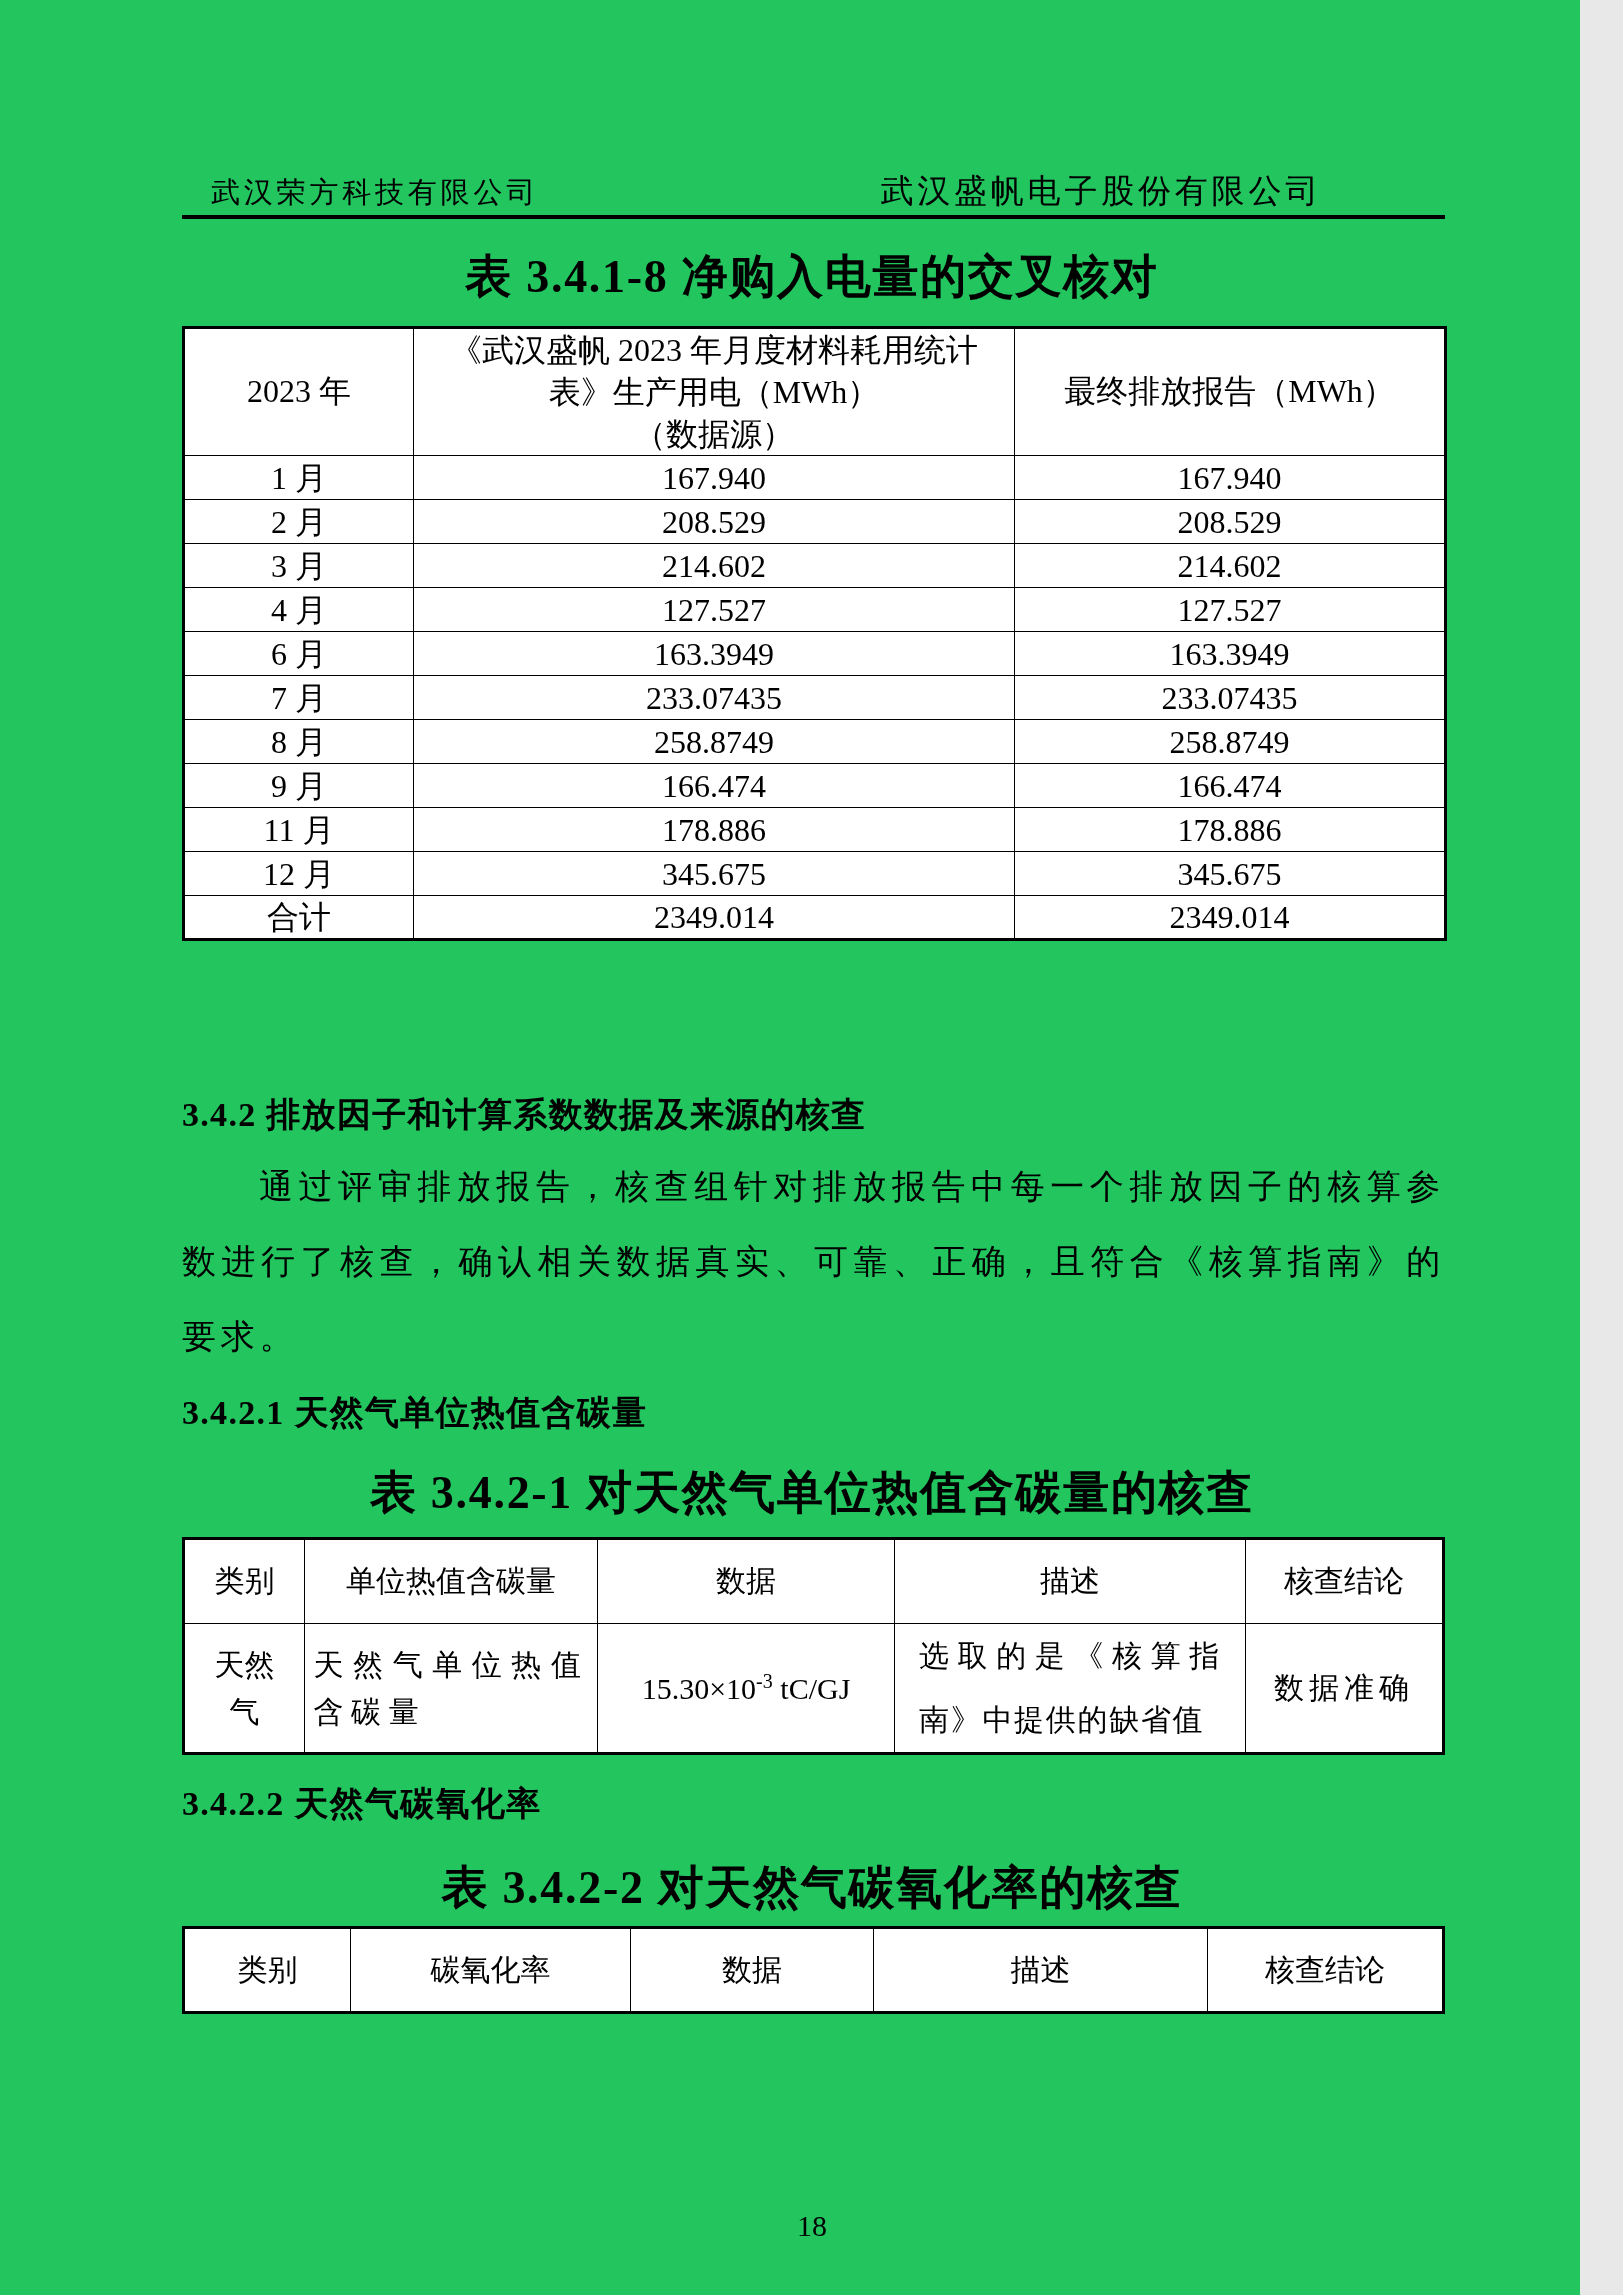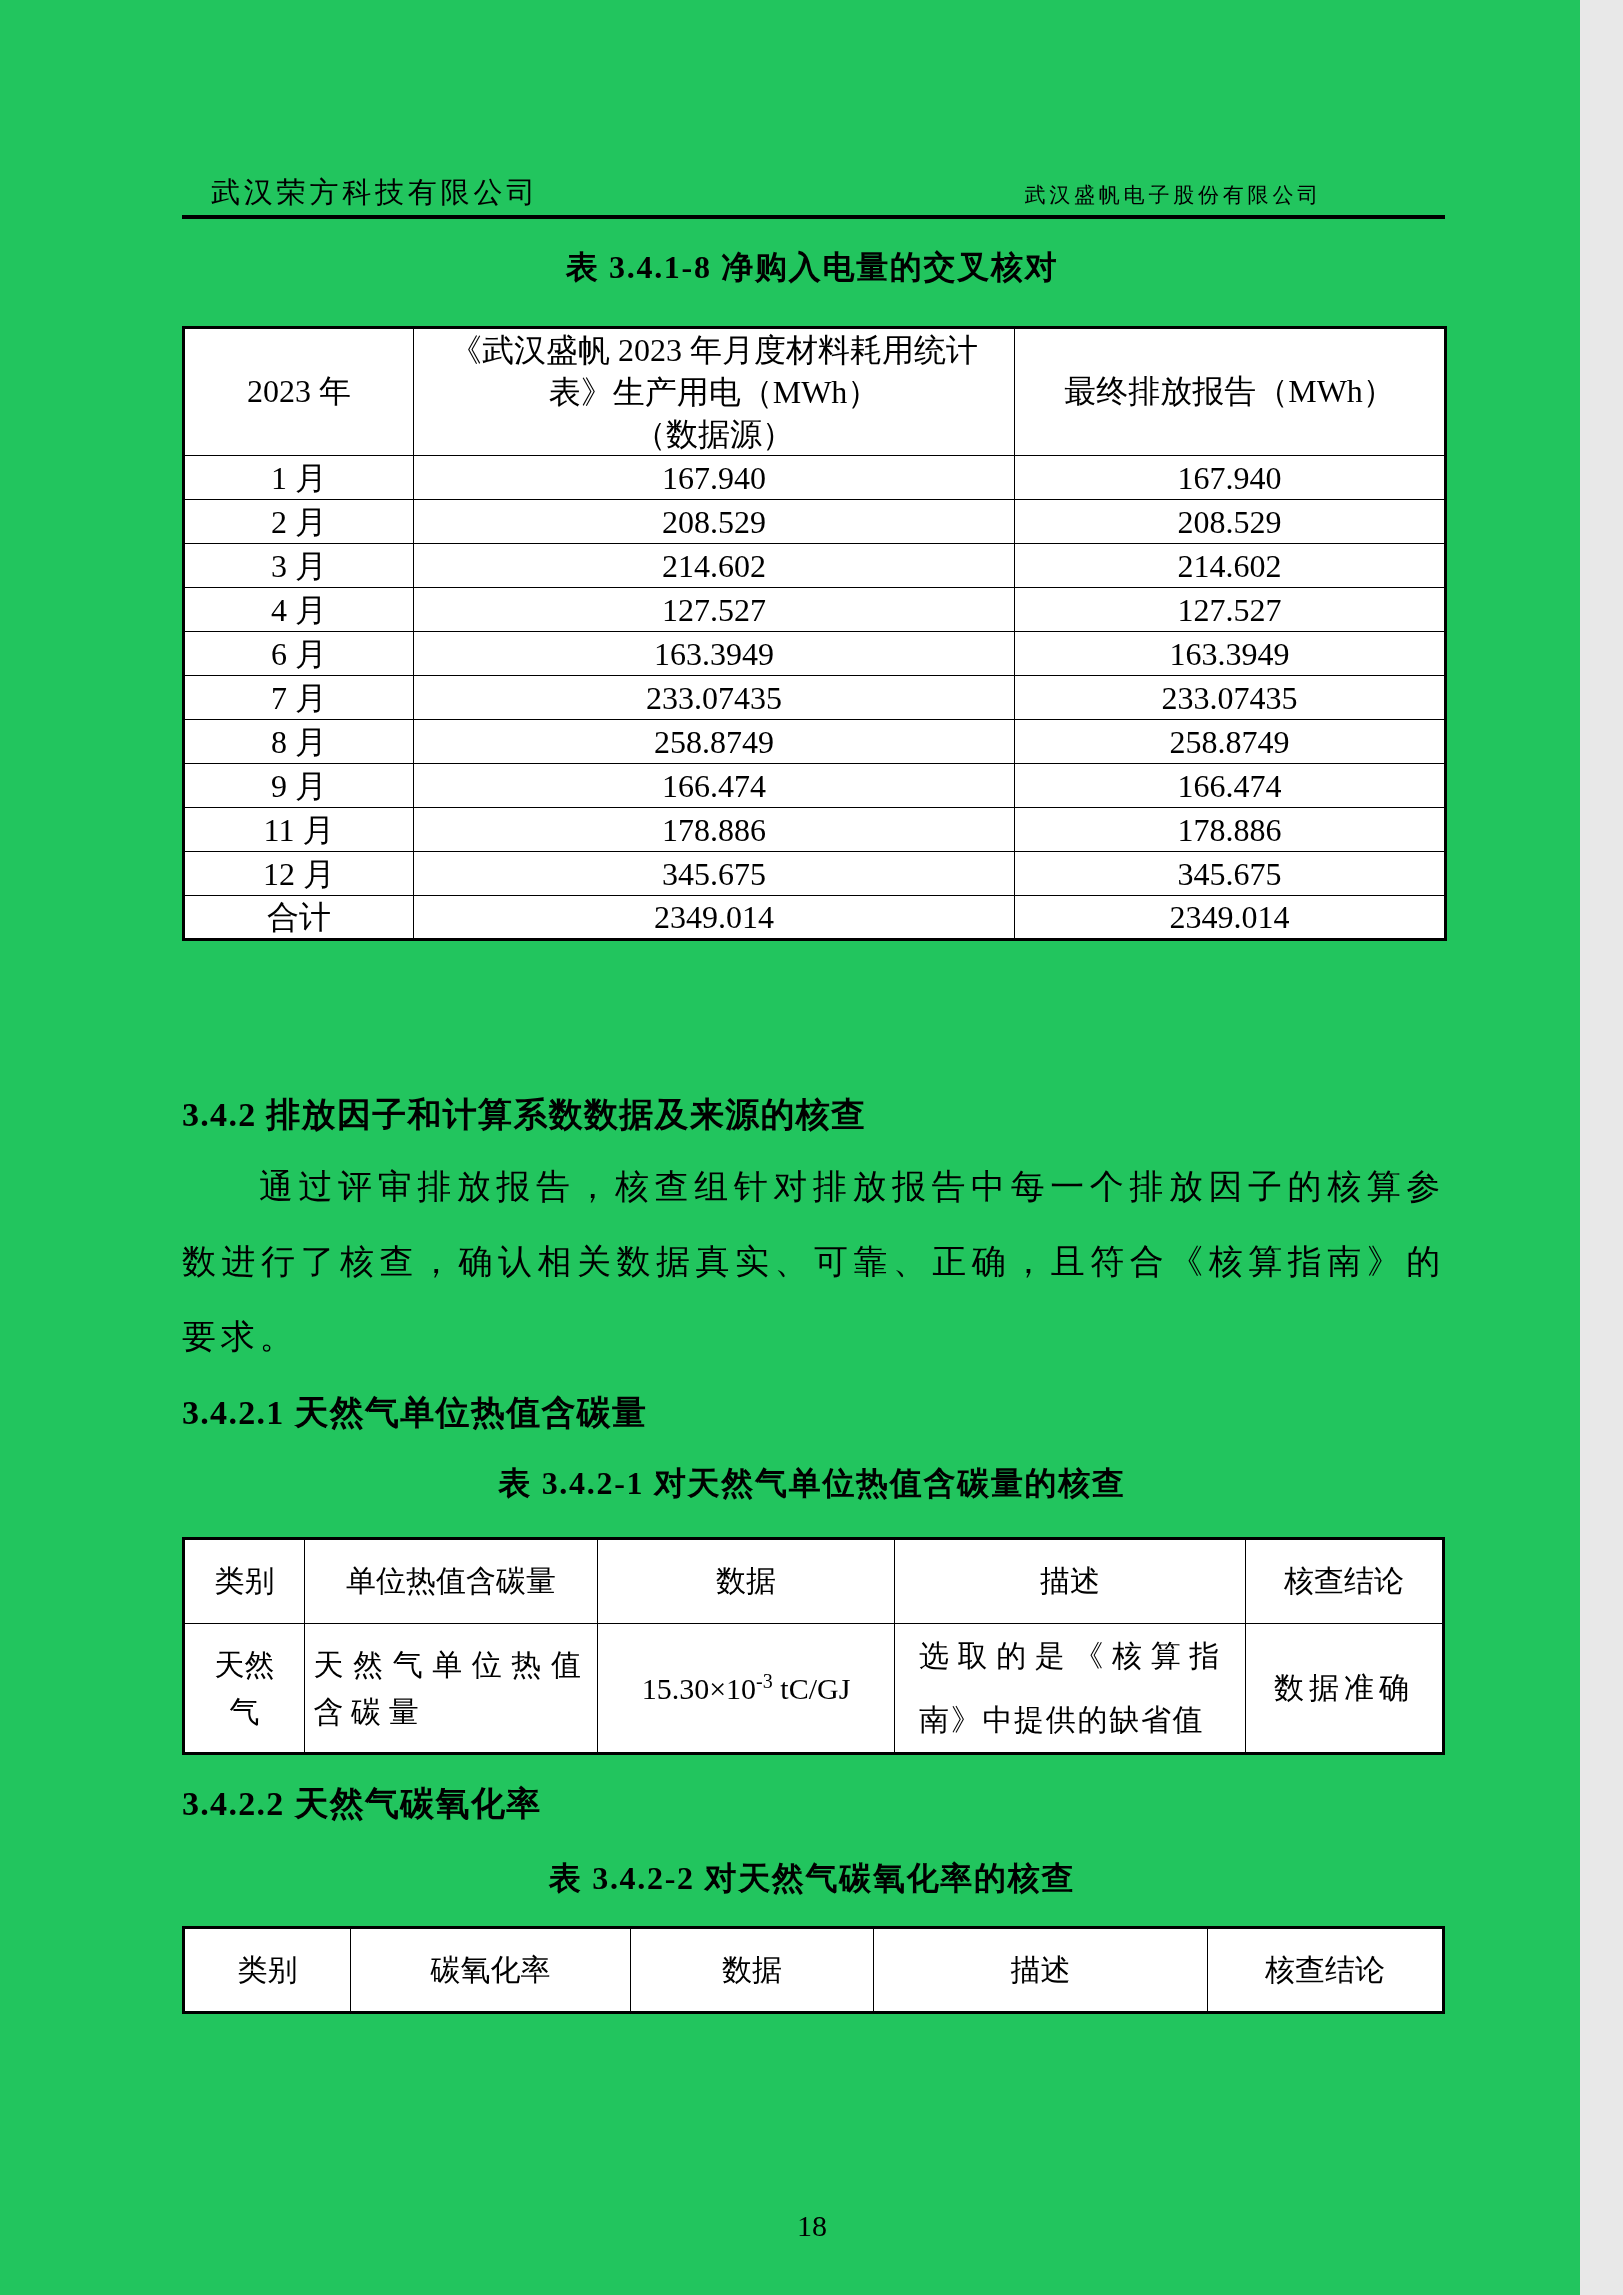--- a/index.html
+++ b/index.html
@@ -6,24 +6,24 @@
   .page{
     position:relative;
     width:1580px;height:2295px;
     background:#22c55e;
     font-family:"Liberation Serif","DejaVu Serif",serif;
     color:#000;
     overflow:hidden;
   }
   
   .hdr-left{position:absolute;left:211px;top:173px;font-size:29px;letter-spacing:3.8px;white-space:nowrap;}
-  .hdr-right{position:absolute;right:258px;top:181px;font-size:21px;letter-spacing:3.8px;white-space:nowrap;}
+  .hdr-right{position:absolute;right:258px;top:169px;font-size:33px;letter-spacing:3.8px;white-space:nowrap;}
   .hdr-rule{position:absolute;left:182px;top:215px;width:1263px;height:4.2px;background:#000;}
   
-  .tbl-title{position:absolute;left:0;width:1624px;text-align:center;font-weight:bold;font-size:32px;letter-spacing:1.7px;}
+  .tbl-title{position:absolute;left:0;width:1624px;text-align:center;font-weight:bold;font-size:46px;letter-spacing:1.7px;}
   .t1title{top:246px;}
   .t2title{top:1462px;}
   .t3title{top:1857px;}
   .sec-h{position:absolute;left:182px;font-weight:bold;font-size:34px;letter-spacing:1.3px;white-space:nowrap;}
   .h342{top:1092px;}
   .h3421{top:1390px;}
   .h3422{top:1781px;}
   .para{
     position:absolute;left:182px;top:1149px;width:1263px;
     font-size:34px;line-height:75px;letter-spacing:4.7px;

